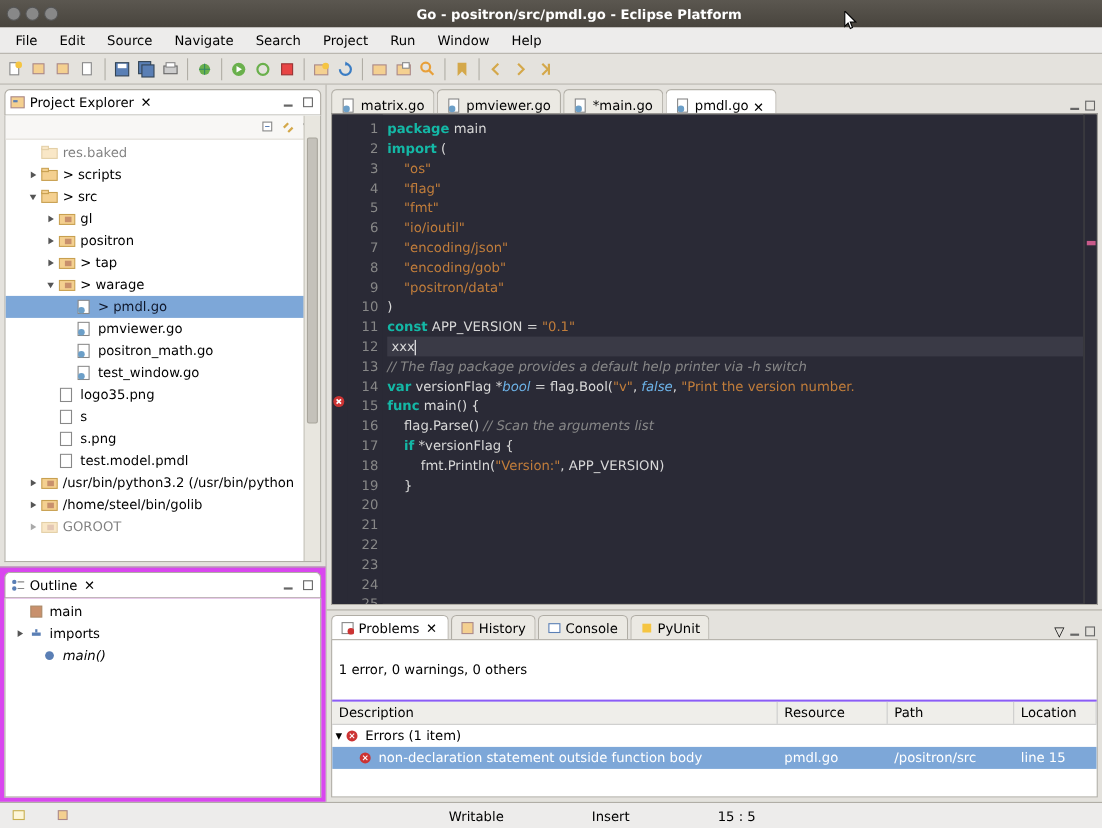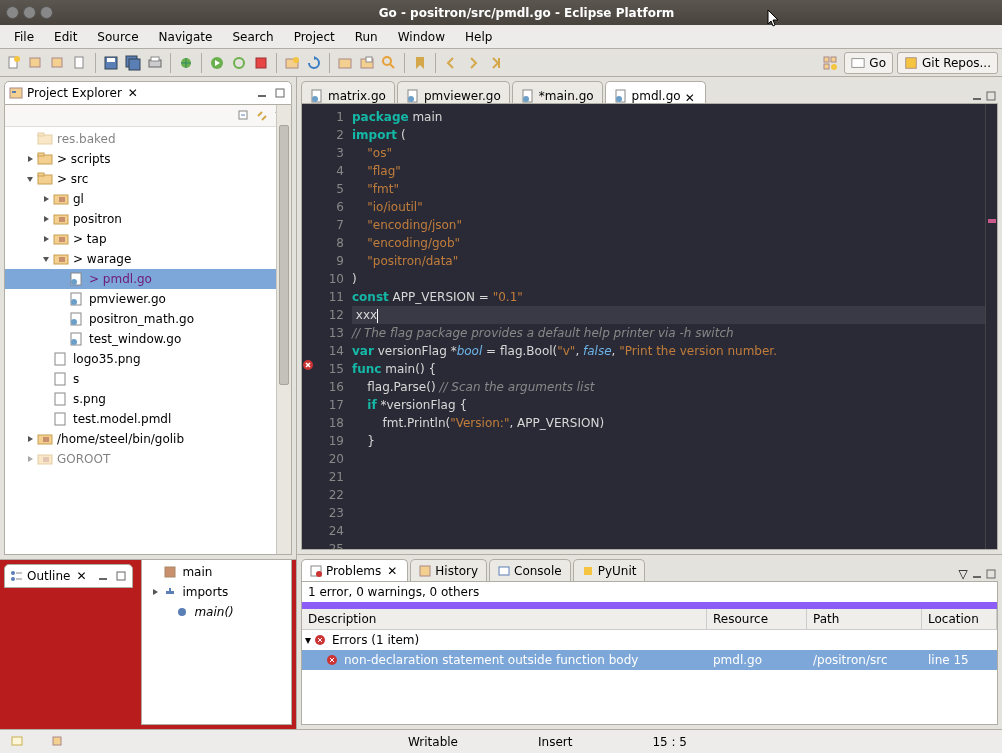--- a/index.html
+++ b/index.html
@@ -18,21 +18,21 @@
 .main{flex:1;display:flex;min-height:0}
 .left-col{width:297px;display:flex;flex-direction:column;border-right:1px solid #b0ada5;background:#e4e2dd}
 .view-tab{display:flex;align-items:center;height:24px;padding:0 4px;background:#fff;border:1px solid #b0ada5;border-radius:5px 5px 0 0;margin:4px 4px 0 4px;gap:4px}
 .view-tab .vtitle{flex:0 0 auto;font-weight:normal}
 .view-tab .vspacer{flex:1}
 .vmini{width:14px;height:14px;display:inline-flex;justify-content:center;align-items:center}
 .view-body{flex:1;background:#fff;margin:0 4px 4px 4px;border:1px solid #b0ada5;border-top:none;overflow:auto;position:relative}
 .view-toolbar{height:22px;display:flex;justify-content:flex-end;align-items:center;background:#f8f7f5;gap:4px;padding:0 4px;border-bottom:1px solid #e0ded8}
 .tree{padding:2px 0}
 .tree-item{display:flex;align-items:center;height:20px;padding-left:4px;white-space:nowrap;cursor:pointer}
-.tree-item.selected{background:#7da7d8;color:#701a75}
+.tree-item.selected{background:#7da7d8;color:#0f172a}
 .twisty{width:10px;height:10px;margin-right:2px}
 .tfolder{width:16px;height:14px;margin-right:4px}
 .tfile{width:16px;height:14px;margin-right:4px}
 .scroll-v{position:absolute;right:0;top:0;width:15px;height:100%;background:#e8e6df;border-left:1px solid #c8c5bd}
 .scroll-thumb{position:absolute;left:2px;right:2px;background:#c4c1ba;border:1px solid #a8a59c;border-radius:2px}
 .right-col{flex:1;display:flex;flex-direction:column;min-width:0}
 .editor-area{flex:1;display:flex;flex-direction:column;min-height:0;background:#e4e2dd;padding:4px}
 .editor-tabs{height:22px;display:flex;align-items:flex-end;gap:0}
 .etab{height:22px;display:flex;align-items:flex-end;gap:4px;padding:0 8px;background:#ebe9e3;border:1px solid #b0ada5;border-bottom:none;border-radius:5px 5px 0 0;margin-right:2px}
 .etab.active{background:#fff}
@@ -43,34 +43,34 @@
 .kw{color:#14b8a6;font-weight:bold}
 .str{color:#c17d3b}
 .cmt{color:#888;font-style:italic}
 .typ{color:#6db3e8;font-style:italic}
 .currline{background:#3a3a46}
 .bottom-area{height:175px;display:flex;flex-direction:column;background:#e4e2dd;border-top:1px solid #b0ada5;padding:4px}
 .btab-row{height:22px;display:flex;align-items:flex-end}
 .btab{height:22px;display:flex;align-items:center;gap:4px;padding:0 8px;background:#ebe9e3;border:1px solid #b0ada5;border-bottom:none;border-radius:5px 5px 0 0;margin-right:2px}
 .btab.active{background:#fff}
 .probs-body{flex:1;background:#fff;border:1px solid #b0ada5;display:flex;flex-direction:column;min-height:0}
-.probs-summary{padding:3px 6px;border-bottom:7px solid #8b5cf6}
+.probs-summary{padding:20px 6px;border-bottom:2px solid #8b5cf6}
 .probs-header{display:flex;background:#efeeea;border-bottom:1px solid #ccc}
 .ph{padding:3px 6px;border-right:1px solid #ccc}
 .ph1{flex:1}
 .ph2{width:100px}
 .ph3{width:115px}
 .ph4{width:75px}
 .probs-rows{flex:1;overflow:auto}
 .prow{display:flex;align-items:center;height:20px}
 .prow.sel{background:#7da7d8;color:#fff}
 .pcell{padding:2px 6px}
 .statusbar{height:24px;background:#edeceb;border-top:1px solid #b0ada5;display:flex;align-items:center;padding:0 8px;gap:20px}
 .statusbar .sspacer{width:300px}
-.outline-area{height:170px;display:flex;border-top:1px solid #b0ada5;background:#b91c1c}
+.outline-area{height:214px;display:flex;flex-direction:column;border-top:1px solid #b0ada5;background:#d946ef}
 .cursor{width:10px;height:14px;position:absolute;border:1px solid #fff;pointer-events:none}
 .overview{width:12px;background:#2a2a36;border-left:1px solid #444;position:relative}
 .ov-mark{position:absolute;background:#c85a8a;width:8px;height:4px;left:2px}
 </style>
 </head>
 <body>
 
 <div class="titlebar">
   <span class="win-btn"></span>
   <span class="win-btn"></span>
@@ -206,42 +206,20 @@
         <path d="M6 3 L11 8 L6 13" fill="none" stroke="#d4a84a" stroke-width="2"></path>
       </svg>
     </span>
   <span class="tbtn">
       <svg viewBox="0 0 16 16">
         <path d="M6 3 L11 8 L6 13" fill="none" stroke="#d4a84a" stroke-width="2"></path>
         <path d="M12 3 L12 13" stroke="#d4a84a" stroke-width="2"></path>
       </svg>
     </span>
 
-  <div class="persp">
-    <span class="tbtn">
-        <svg viewBox="0 0 16 16">
-          <rect x="2" y="2" width="5" height="5" fill="#f4d090" stroke="#a88"></rect>
-          <rect x="9" y="2" width="5" height="5" fill="#f4d090" stroke="#a88"></rect>
-          <rect x="2" y="9" width="5" height="5" fill="#f4d090" stroke="#a88"></rect>
-          <circle cx="12" cy="12" r="3" fill="#f5c542"></circle>
-        </svg>
-      </span>
-    <div class="persp-btn">
-        <svg width="14" height="14" viewBox="0 0 16 16">
-          <rect x="1" y="3" width="14" height="10" fill="#fff" stroke="#888"></rect>
-        </svg>
-        <span>Go</span>
-      </div>
-    <div class="persp-btn">
-        <svg width="14" height="14" viewBox="0 0 16 16">
-          <rect x="2" y="2" width="12" height="12" fill="#f5c542" stroke="#a88"></rect>
-        </svg>
-        <span>Git Repos...</span>
-      </div>
-  </div>
 </div>
 
 <div class="main">
   <div class="left-col">
 
     <div class="view-tab">
       <svg width="14" height="14">
           <rect x="1" y="2" width="12" height="10" fill="#f4d090" stroke="#a88"></rect>
           <rect x="3" y="5" width="4" height="2" fill="#5a7fb5"></rect>
         </svg>
@@ -395,20 +373,30 @@
               <rect x="2" y="1" width="10" height="12" fill="#fff" stroke="#888"></rect>
             </svg>
             <span>s.png</span>
           </div>
           <div class="tree-item" style="padding-left: 36px;">
             <span class="twisty"></span>
             <svg class="tfile" viewBox="0 0 16 14">
               <rect x="2" y="1" width="10" height="12" fill="#fff" stroke="#888"></rect>
             </svg>
             <span>test.model.pmdl</span>
+          </div>
+          <div class="tree-item" style="padding-left: 20px;">
+            <svg class="twisty" viewBox="0 0 10 10">
+              <path d="M3 2 L8 5 L3 8 Z" fill="#555"></path>
+            </svg>
+            <svg class="tfolder" viewBox="0 0 16 14">
+              <rect x="1" y="3" width="14" height="9" fill="#f4d090" stroke="#c8a050"></rect>
+              <rect x="6" y="5" width="6" height="5" fill="#c8906c"></rect>
+            </svg>
+            <span>/usr/bin/python3.2 (/usr/bin/python</span>
           </div>
           <div class="tree-item" style="padding-left: 20px;">
             <svg class="twisty" viewBox="0 0 10 10">
               <path d="M3 2 L8 5 L3 8 Z" fill="#555"></path>
             </svg>
             <svg class="tfolder" viewBox="0 0 16 14">
               <rect x="1" y="3" width="14" height="9" fill="#f4d090" stroke="#c8a050"></rect>
               <rect x="6" y="5" width="6" height="5" fill="#c8906c"></rect>
             </svg>
             <span>/home/steel/bin/golib</span>

